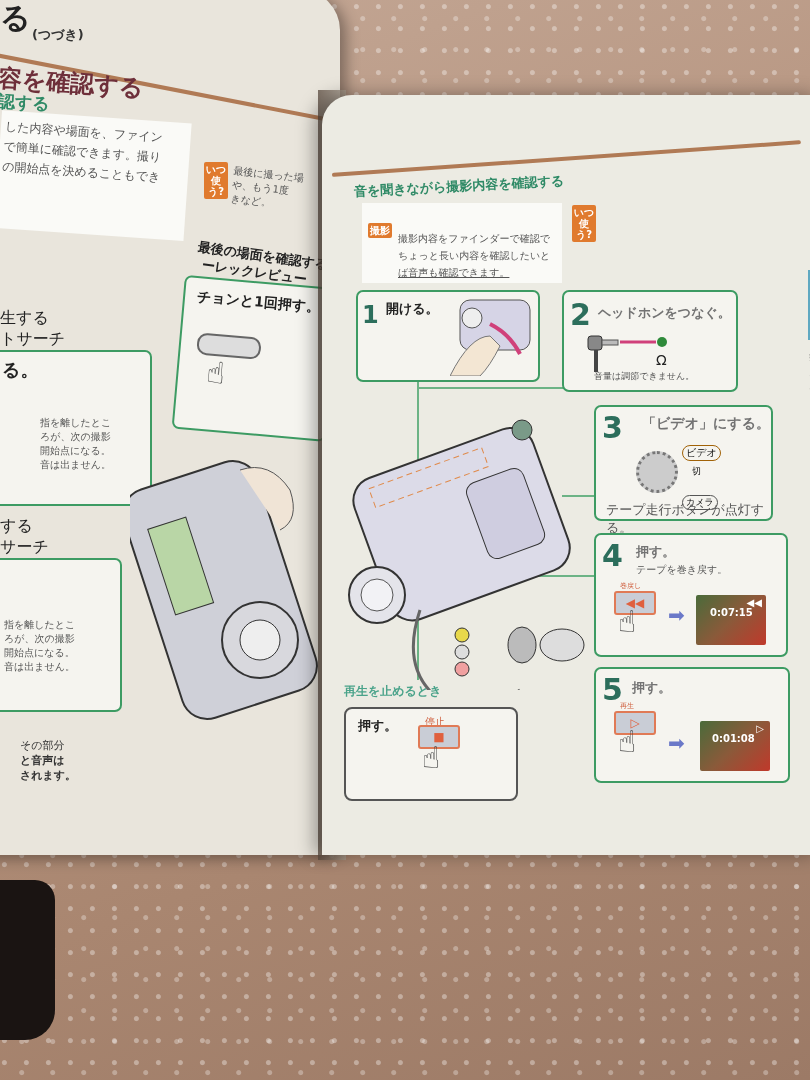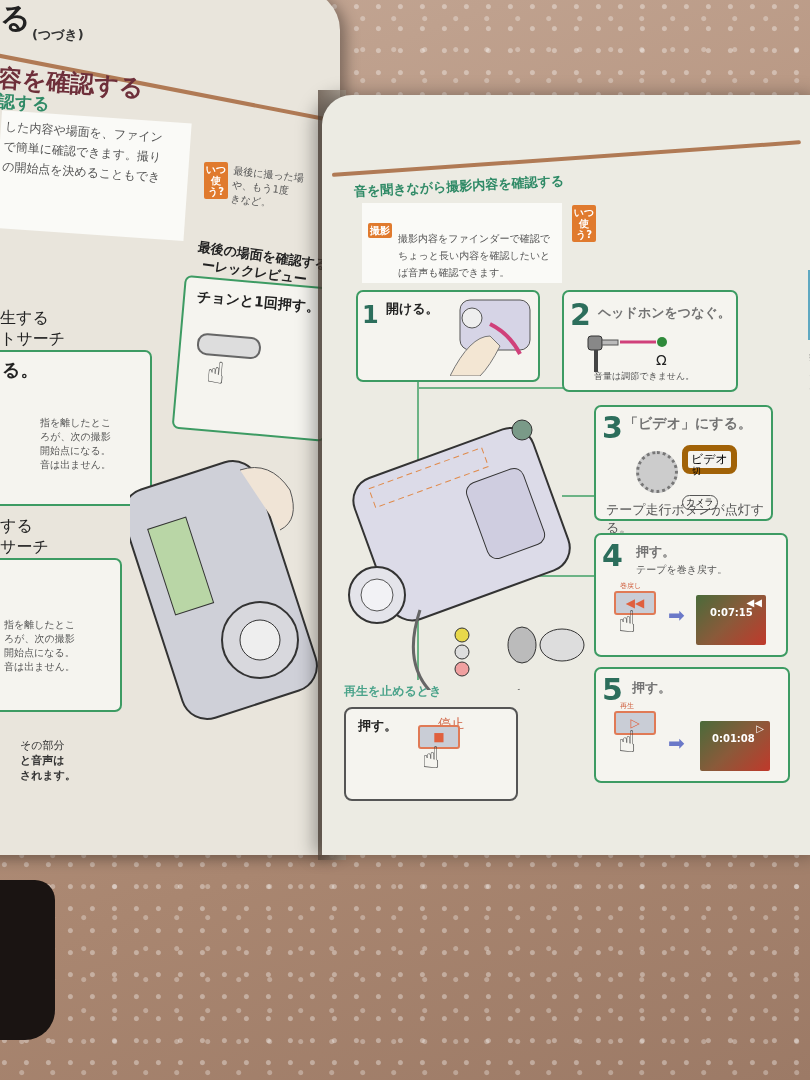--- a/index.html
+++ b/index.html
@@ -115,21 +115,21 @@
 <div class="gutter"></div>
 
 <div class="right-page">
   <div class="abs brown-rule" style="left:10px;top:78px;width:470px;transform:rotate(-4deg);transform-origin:left;"></div>
   <div class="abs title-green" style="left:32px;top:88px;font-size:13px;transform:rotate(-3deg);transform-origin:left;">音を聞きながら撮影内容を確認する</div>
 
   <div class="abs white-box" style="left:40px;top:108px;width:200px;height:80px;padding:4px 6px 4px 36px;box-sizing:border-box;">
     <div class="abs tag" style="left:6px;top:20px;background:#e07a2e;">撮影</div>
     <div class="small-txt" style="line-height:17px;margin-top:23px;">撮影内容をファインダーで確認で</div>
     <div class="small-txt" style="line-height:17px;">ちょっと長い内容を確認したいと</div>
-    <div class="small-txt" style="line-height:17px;">ば音声も確認できます。</div>
+    <div class="small-txt" style="line-height:17px;text-decoration:underline;">ば音声も確認できます。</div>
   </div>
 
   <div class="abs tag" style="left:250px;top:110px;">いつ使う?</div>
 
   <div class="side-tab"></div>
   <div class="abs" style="right:2px;top:250px;width:12px;font-size:9px;color:#333;writing-mode:vertical-rl;">撮影する(つづき)</div>
 
   <div class="gline" style="left:95px;top:285px;width:1.5px;height:300px;"></div>
   <div class="gline" style="left:95px;top:292px;width:180px;height:1.5px;"></div>
   <div class="gline" style="left:240px;top:400px;width:45px;height:1.5px;"></div>
@@ -155,23 +155,23 @@
       <rect x="18" y="8" width="16" height="5" fill="#bbb" stroke="#555"></rect>
       <line x1="36" y1="10" x2="72" y2="10" stroke="#d0407a" stroke-width="3"></line>
       <circle cx="78" cy="10" r="5" fill="#2e8a3a"></circle>
     </svg>
     <div class="abs" style="left:92px;top:60px;font-size:14px;color:#222;">Ω</div>
     <div class="abs small-txt" style="left:30px;top:78px;font-size:9px;text-align:center;">音量は調節できません。</div>
   </div>
 
   <div class="step-box" style="left:272px;top:310px;width:175px;height:112px;">
     <div class="abs step-num" style="left:6px;top:6px;">3</div>
-    <div class="abs step-title" style="left:28px;top:8px;font-size:14px;">「ビデオ」にする。</div>
+    <div class="abs step-title" style="left:46px;top:8px;font-size:14px;">「ビデオ」にする。</div>
     <div class="abs" style="left:40px;top:44px;width:36px;height:36px;border-radius:50%;background:#ccc;border:3px dotted #777;"></div>
-    <div class="abs" style="left:86px;top:38px;font-size:12px;border:6px solid #a16207;border-radius:8px;padding:0 3px;">ビデオ</div>
+    <div class="abs" style="left:86px;top:38px;font-size:10px;border:1px solid #a16207;border-radius:8px;padding:0 3px;">ビデオ</div>
     <div class="abs" style="left:96px;top:58px;font-size:9px;">切</div>
     <div class="abs" style="left:86px;top:88px;font-size:9px;border:1px solid #555;border-radius:8px;padding:0 3px;">カメラ</div>
     <div class="abs small-txt" style="left:10px;top:94px;font-size:13px;">テープ走行ボタンが点灯する。</div>
   </div>
 
   <div class="step-box" style="left:272px;top:438px;width:190px;height:120px;">
     <div class="abs step-num" style="left:6px;top:6px;">4</div>
     <div class="abs step-title" style="left:40px;top:8px;font-size:13px;">押す。</div>
     <div class="abs small-txt" style="left:40px;top:28px;">テープを巻き戻す。</div>
     <div class="abs" style="left:24px;top:46px;font-size:7px;color:#d06040;">巻戻し</div>
@@ -214,19 +214,19 @@
     <circle cx="130" cy="262" r="7" fill="#ddd" stroke="#333"></circle>
     <circle cx="130" cy="279" r="7" fill="#f0a0a0" stroke="#333"></circle>
     <path d="M88 220 q-20 60 20 90 q40 20 80 -10" stroke="#666" stroke-width="3" fill="none"></path>
     <ellipse cx="230" cy="255" rx="22" ry="16" fill="#ddd" stroke="#333"></ellipse>
     <ellipse cx="190" cy="255" rx="14" ry="18" fill="#bbb" stroke="#333"></ellipse>
   </svg>
 
   <div class="abs title-green" style="left:22px;top:588px;font-size:12px;color:#4aa38a;">再生を止めるとき</div>
   <div class="abs" style="left:22px;top:612px;width:170px;height:90px;border:2px solid #555;border-radius:8px;background:#f5f4ef;">
     <div class="abs" style="left:12px;top:8px;font-size:13px;font-weight:bold;color:#222;">押す。</div>
-    <div class="abs" style="left:92px;top:6px;font-size:13px;color:#d06040;">停止</div>
+    <div class="abs" style="left:79px;top:6px;font-size:10px;color:#d06040;">停止</div>
     <div class="abs btn-icon" style="left:72px;top:16px;">
         <span>■</span>
       </div>
     <div class="abs hand" style="left:76px;top:34px;">☝</div>
   </div>
 </div>
 
 </body></html>

